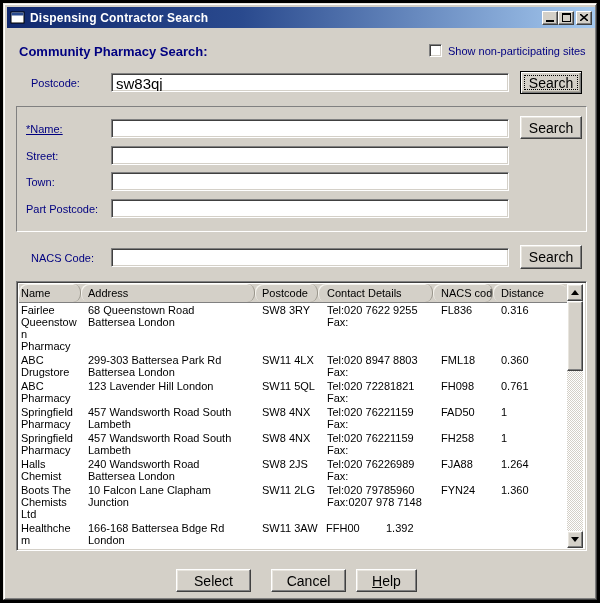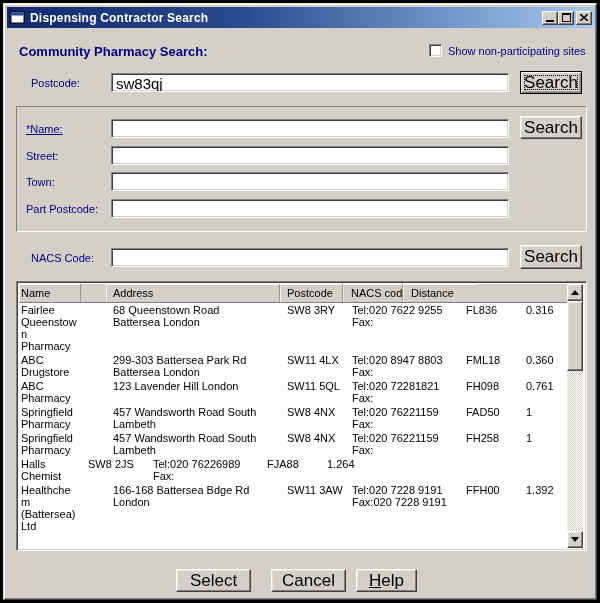--- a/index.html
+++ b/index.html
@@ -29,21 +29,21 @@
   
   .lbl { position:absolute; color:#000080; white-space:nowrap; }
   .tinput { position:absolute; background:#fff; border:1px solid;
             border-color:#808080 #fff #fff #808080;
             box-shadow: inset 1px 1px 0 #404040, inset -1px -1px 0 #d4d0c8;
             font-family:"Liberation Sans", sans-serif; font-size:15px;
             padding:2px 3px 0 4px; color:#000; outline:none; }
   .btn { position:absolute; background:#d4d0c8; border:1px solid;
          border-color:#fff #404040 #404040 #fff;
          box-shadow: inset -1px -1px 0 #808080, inset 1px 1px 0 #e8e5de;
-         font-family:"Liberation Sans", sans-serif; font-size:17px; color:#000;
+         font-family:"Liberation Sans", sans-serif; font-size:14px; color:#000;
          text-align:center; }
   .btn-default { border:1px solid #000;
          box-shadow: inset 1px 1px 0 #fff, inset -1px -1px 0 #808080,
                      inset -2px -2px 0 #a9a59a; }
   .btn-default::after { content:""; position:absolute; inset:3px;
          border:1px dotted #000; }
   .hotkey::first-letter { text-decoration:underline; }
   .btn span { display:block; width:100%; }
 
   .checkbox { position:absolute; width:13px; height:13px; background:#fff;
@@ -59,27 +59,27 @@
   
   .listview { position:absolute; left:12px; top:277px; width:571px; height:270px;
               background:#fff; border:1px solid; border-color:#808080 #fff #fff #808080;
               box-shadow: inset 1px 1px 0 #404040, inset -1px -1px 0 #d4d0c8; }
   .lv-inner { position:absolute; inset:2px; display:flex; overflow:hidden; }
   .lv-main  { width:548px; flex:none; display:flex; flex-direction:column; }
   .lv-header { display:flex; height:19px; flex:none; background:#d4d0c8;
                border-bottom:1px solid #808080; }
   .hc { height:100%; display:flex; align-items:center; flex:none;
         border-right:1px solid #9a968c; box-shadow: inset 1px 1px 0 #f4f2ec;
-        white-space:nowrap; overflow:hidden; }
+        white-space:nowrap; overflow:hidden;border-radius:8px; }
   .lv-rows { flex:1; overflow:hidden; background:#fff; }
   .lv-row { display:flex; align-items:flex-start; }
   .cell { flex:none; line-height:12px; padding-top:1px; padding-bottom:1px;
           word-wrap:break-word; overflow:hidden; }
   .c0 { width:62px;  padding-left:2px; padding-right:2px; }
-  .c1 { width:174px; padding-left:7px; padding-right:16px;margin-left:25px; }
+  .c1 { width:174px; padding-left:7px; padding-right:16px; }
   .c2 { width:63px;  padding-left:7px; }
   .c3 { width:115px; padding-left:9px; }
   .c4 { width:60px;  padding-left:8px; }
   .c5 { width:74px;  padding-left:8px; }
 
   
   .scrollbar { width:16px; flex:none; display:flex; flex-direction:column;
                background-color:#fff;
                background-image:
                  linear-gradient(45deg,#d4d0c8 25%,transparent 25%,transparent 75%,#d4d0c8 75%),
@@ -157,20 +157,21 @@
       <span>Search</span>
     </button>
 
     <div class="listview">
       <div class="lv-inner">
         <div class="lv-main">
           <div class="lv-header">
             <div class="hc c0">Name</div>
             <div class="hc c1">Address</div>
             <div class="hc c2">Postcode</div>
+            <div class="hc c3">Contact Details</div>
             <div class="hc c4">NACS code</div>
             <div class="hc c5" style="border-right:none;text-align:right;">Distance</div>
           </div>
           <div class="lv-rows">
   <div class="lv-row">
     <div class="cell c0">Fairlee Queenstown Pharmacy</div>
     <div class="cell c1">68 Queenstown Road Battersea London</div>
     <div class="cell c2">SW8 3RY</div>
     <div class="cell c3">
       <div>Tel:020 7622 9255</div>
@@ -223,38 +224,46 @@
     <div class="cell c3">
       <div>Tel:020 76221159</div>
       <div>Fax:</div>
     </div>
     <div class="cell c4">FH258</div>
     <div class="cell c5">1</div>
   </div>
 
   <div class="lv-row">
     <div class="cell c0">Halls Chemist</div>
+    <div class="cell c1">240 Wandsworth Road Battersea London</div>
     <div class="cell c2">SW8 2JS</div>
     <div class="cell c3">
       <div>Tel:020 76226989</div>
       <div>Fax:</div>
     </div>
     <div class="cell c4">FJA88</div>
     <div class="cell c5">1.264</div>
   </div>
 
+  <div class="lv-row">
+    <div class="cell c0">Boots The Chemists Ltd</div>
+    <div class="cell c1">10 Falcon Lane Clapham Junction</div>
+    <div class="cell c2">SW11 2LG</div>
+    <div class="cell c3">
+      <div>Tel:020 79785960</div>
+      <div>Fax:0207 978 7148</div>
+    </div>
+    <div class="cell c4">FYN24</div>
+    <div class="cell c5">1.360</div>
+  </div>
 
   <div class="lv-row">
     <div class="cell c0">Healthchem (Battersea) Ltd</div>
     <div class="cell c1">166-168 Battersea Bdge Rd London</div>
     <div class="cell c2">SW11 3AW</div>
-    <div class="cell c3">
-      <div>Tel:020 7228 9191</div>
-      <div>Fax:020 7228 9191</div>
-    </div>
     <div class="cell c4">FFH00</div>
     <div class="cell c5">1.392</div>
   </div>
 </div>
         </div>
         <div class="scrollbar">
           <div class="sb-btn">
               <span class="arr-up"></span>
             </div>
           <div class="sb-thumb"></div>

